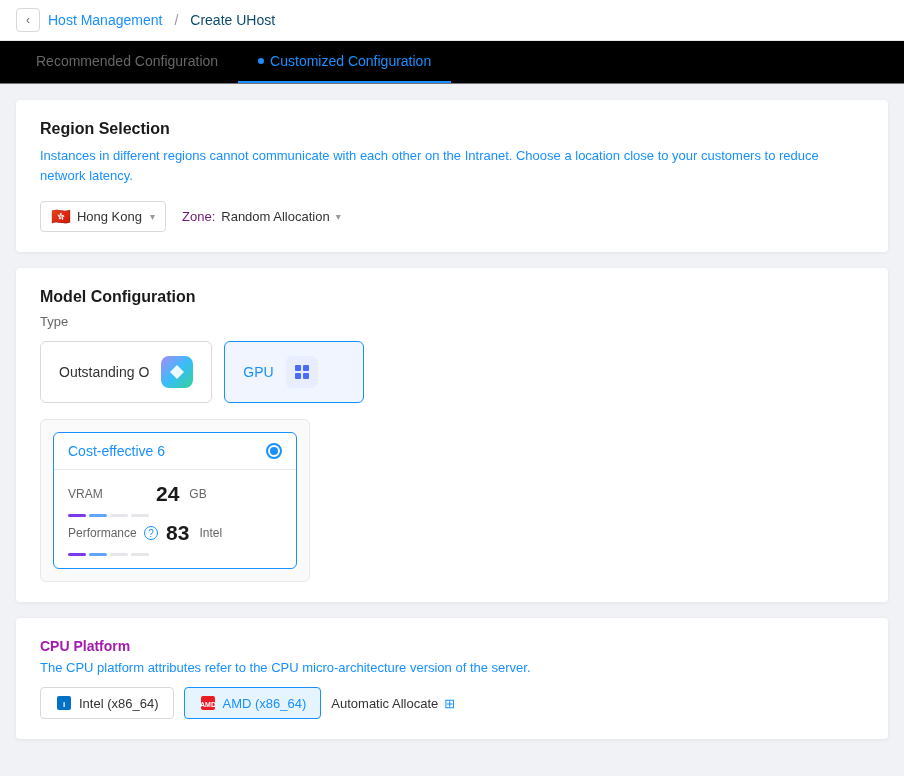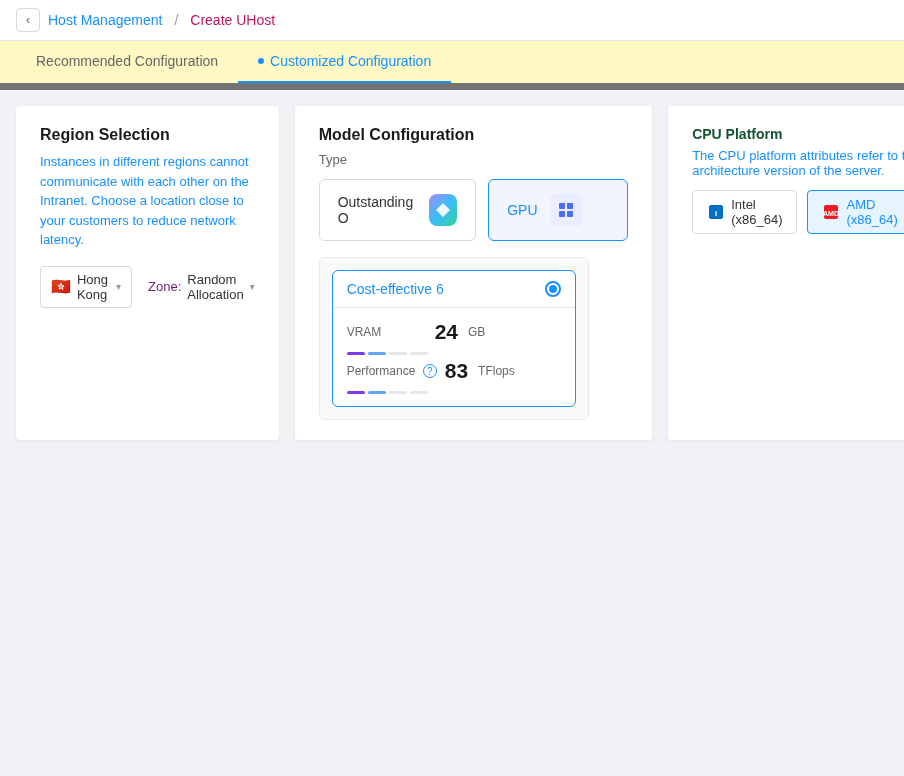--- a/index.html
+++ b/index.html
@@ -30,29 +30,29 @@
     .breadcrumb {
       color: #1890ff;
       font-size: 14px;
       cursor: pointer;
     }
     .breadcrumb-sep {
       color: #999;
       margin: 0 4px;
     }
     .breadcrumb-current {
-      color: #be185d;
+      color: #0c4a6e;
       font-weight: 500;
       font-size: 14px;
     }
     .tabs-bar {
-      background: #fef9c3;
+      background: #000000;
       padding: 0 16px;
       display: flex;
-      border-bottom: 7px solid #737373;
+      border-bottom: 1px solid #737373;
       text-align: center;
     }
     .tab {
       padding: 12px 20px;
       cursor: pointer;
       border-bottom: 2px solid transparent;
       color: #666;
       font-size: 14px;
       display: flex;
       align-items: center;
@@ -63,20 +63,21 @@
       border-bottom: 2px solid #1890ff;
     }
     .tab-dot {
       width: 6px; height: 6px;
       border-radius: 50%;
       background: #1890ff;
     }
     .content {
       padding: 16px;
       display: flex;
+      flex-direction: column;
       gap: 16px;
     }
     .card {
       background: #fff;
       border-radius: 4px;
       padding: 20px 24px;
       box-shadow: 0 1px 4px rgba(0,0,0,0.06);
     }
     .card-title {
       font-size: 16px;
@@ -260,21 +261,21 @@
       border-radius: 50%;
       border: 1px solid #1890ff;
       color: #1890ff;
       font-size: 10px;
       cursor: pointer;
       margin-left: 4px;
     }
     .section-title {
       font-size: 14px;
       font-weight: 600;
-      color: #14532d;
+      color: #a21caf;
       margin-bottom: 6px;
     }
     .section-desc {
       font-size: 13px;
       color: #1890ff;
       margin-bottom: 12px;
     }
     .platform-btns {
       display: flex;
       gap: 10px;
@@ -408,21 +409,21 @@
             <div class="bar bar-gray"></div>
             <div class="bar bar-gray"></div>
           </div>
 
           <div class="spec-row" style="margin-top: 4px;">
             <span class="spec-label">
               <span>Performance</span>
               <span class="info-icon">?</span>
             </span>
             <span class="spec-value">83</span>
-            <span class="spec-unit">TFlops</span>
+            <span class="spec-unit">Intel</span>
           </div>
           <div class="spec-bars">
             <div class="bar bar-purple"></div>
             <div class="bar bar-blue"></div>
             <div class="bar bar-gray"></div>
             <div class="bar bar-gray"></div>
           </div>
         </div>
       </div>
     </div>

